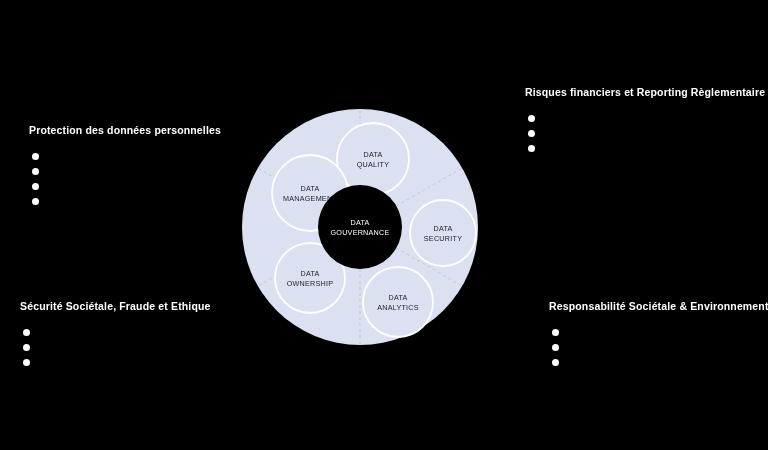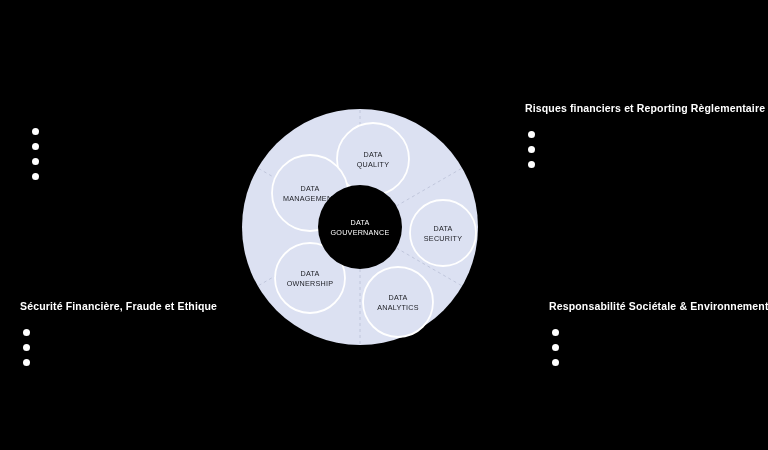--- a/index.html
+++ b/index.html
@@ -49,21 +49,21 @@
   }
   .bullet-text {
     font-size: 9px;
     color: #ffffff;
     margin-left: 7px;
     white-space: nowrap;
   }
 
   #block-top-left     { left: 29px;  top: 124px; }
   #block-bottom-left  { left: 20px;  top: 300px; }
-  #block-top-right    { left: 525px; top: 102px; text-align: right; }
+  #block-top-right    { left: 525px; top: 86px; text-align: right; }
   #block-bottom-right { left: 549px; top: 300px; }
 
   
   #diagram {
     position: absolute;
     left: 242px;
     top: 109px;
     width: 236px;
     height: 236px;
   }
@@ -86,20 +86,21 @@
   .center-label {
     font-size: 7.2px;
     fill: #ffffff;
     letter-spacing: 0.25px;
   }
 </style>
 </head>
 <body>
 
 <div class="corner-block" id="block-top-left">
+  <div class="corner-heading">Protection des données personnelles</div>
   <ul class="bullet-list">
     <li class="bullet-item">
       <span class="bullet-dot"></span>
       <span class="bullet-text"></span>
     </li>
     <li class="bullet-item">
       <span class="bullet-dot"></span>
       <span class="bullet-text"></span>
     </li>
     <li class="bullet-item">
@@ -107,21 +108,21 @@
       <span class="bullet-text"></span>
     </li>
     <li class="bullet-item">
       <span class="bullet-dot"></span>
       <span class="bullet-text"></span>
     </li>
   </ul>
 </div>
 
 <div class="corner-block" id="block-bottom-left">
-  <div class="corner-heading">Sécurité Financière, Fraude et Ethique</div>
+  <div class="corner-heading">Sécurité Sociétale, Fraude et Ethique</div>
   <ul class="bullet-list">
     <li class="bullet-item">
       <span class="bullet-dot"></span>
       <span class="bullet-text"></span>
     </li>
     <li class="bullet-item">
       <span class="bullet-dot"></span>
       <span class="bullet-text"></span>
     </li>
     <li class="bullet-item">

